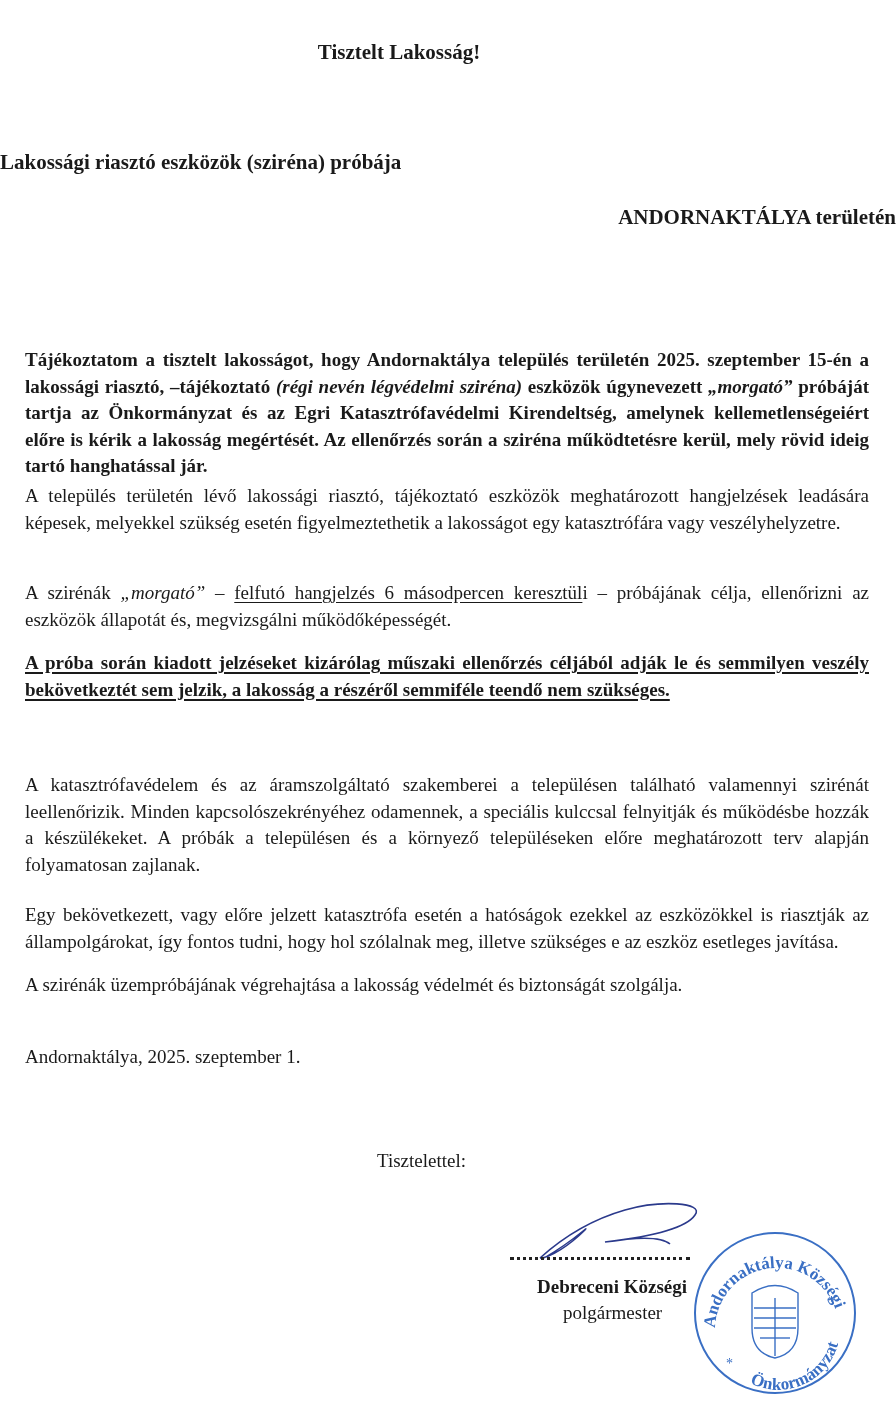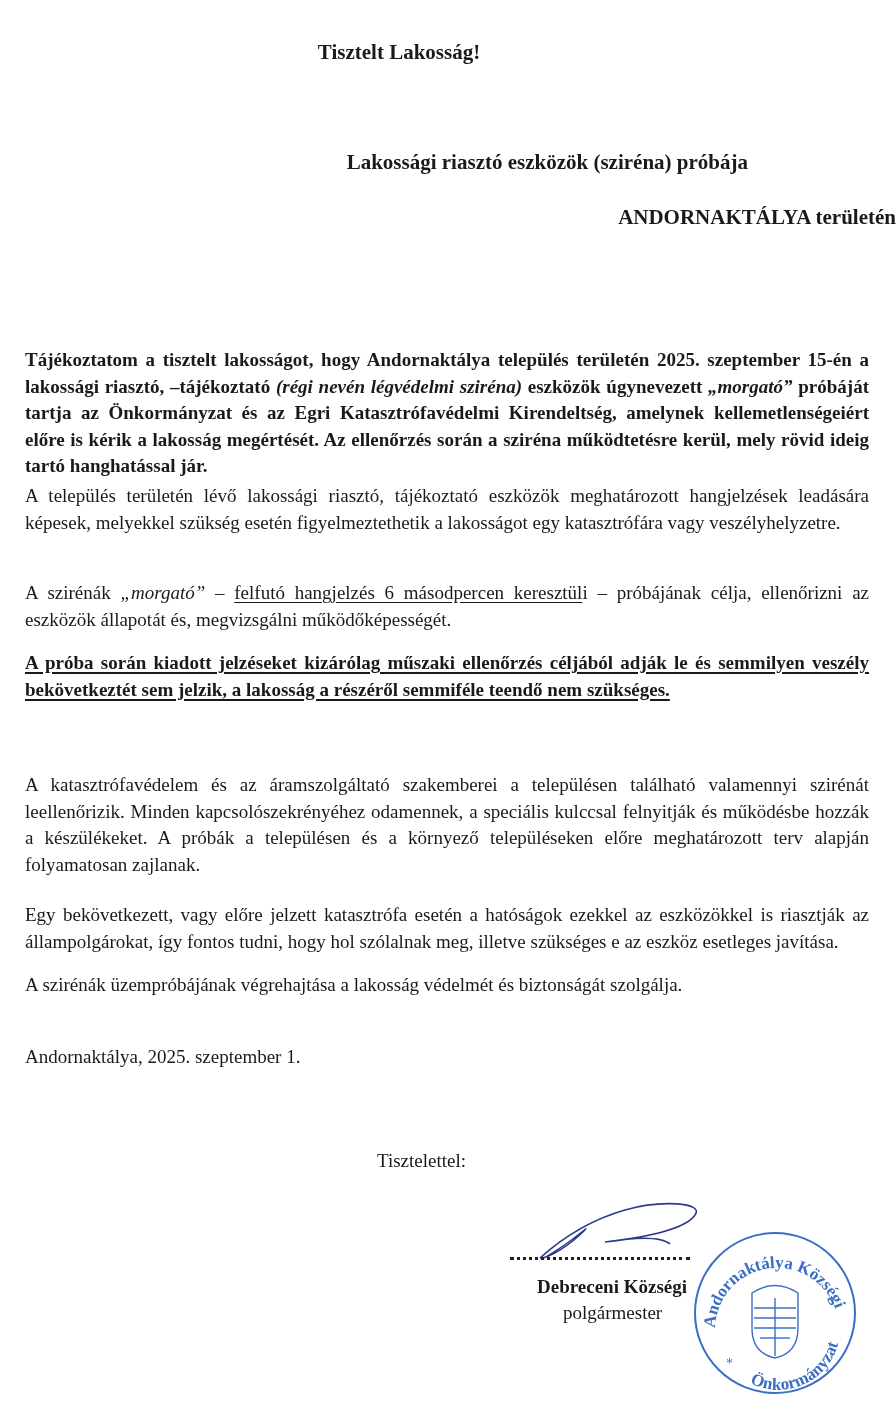--- a/index.html
+++ b/index.html
@@ -7,21 +7,21 @@
       width: 896px; height: 1402px; position: relative; overflow: hidden;
       font-family: "Liberation Serif", "DejaVu Serif", serif;
       color: #1a1a1a;
     }
     .greeting {
       position: absolute; top: 40px; left: 0; width: 798px;
       text-align: center; font-weight: bold; font-size: 21px;
     }
     .title1 {
       position: absolute; top: 150px; left: 0; width: 748px;
-      text-align: right; font-weight: bold; font-size: 21px;
+      text-align: left; font-weight: bold; font-size: 21px;
     }
     .title2 {
       position: absolute; top: 205px; left: 0; width: 896px;
       text-align: right; font-weight: bold; font-size: 21px;
     }
     .para {
       position: absolute; left: 25px; width: 844px;
       font-size: 19px; line-height: 26.5px; text-align: justify;
       margin: 0;
     }

